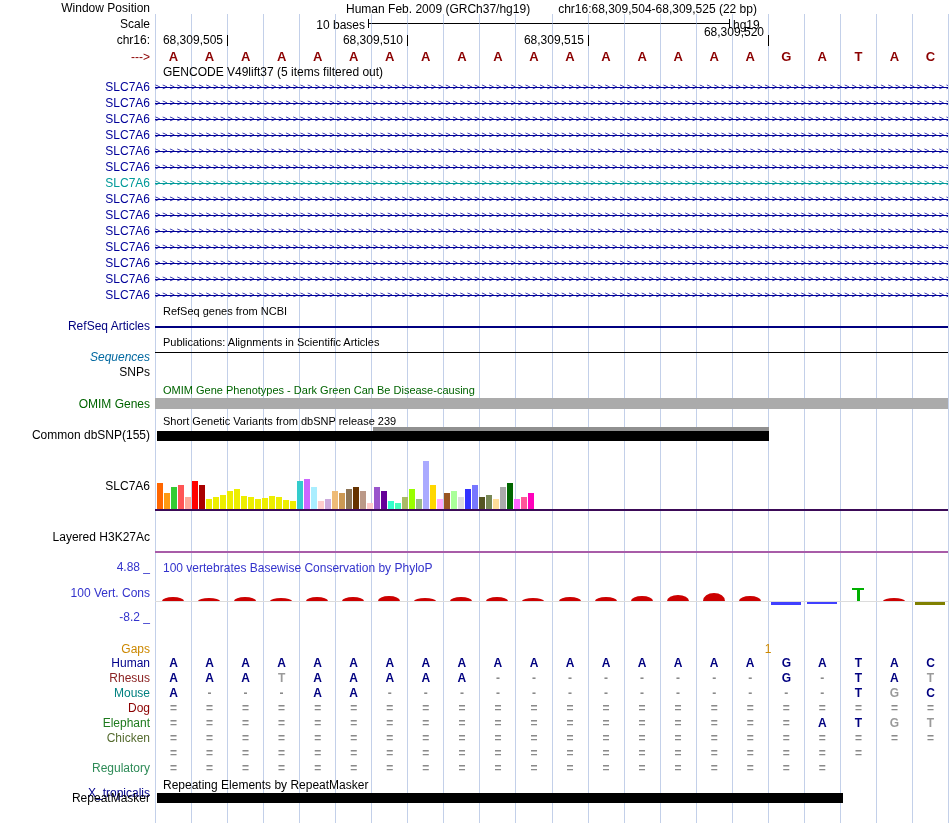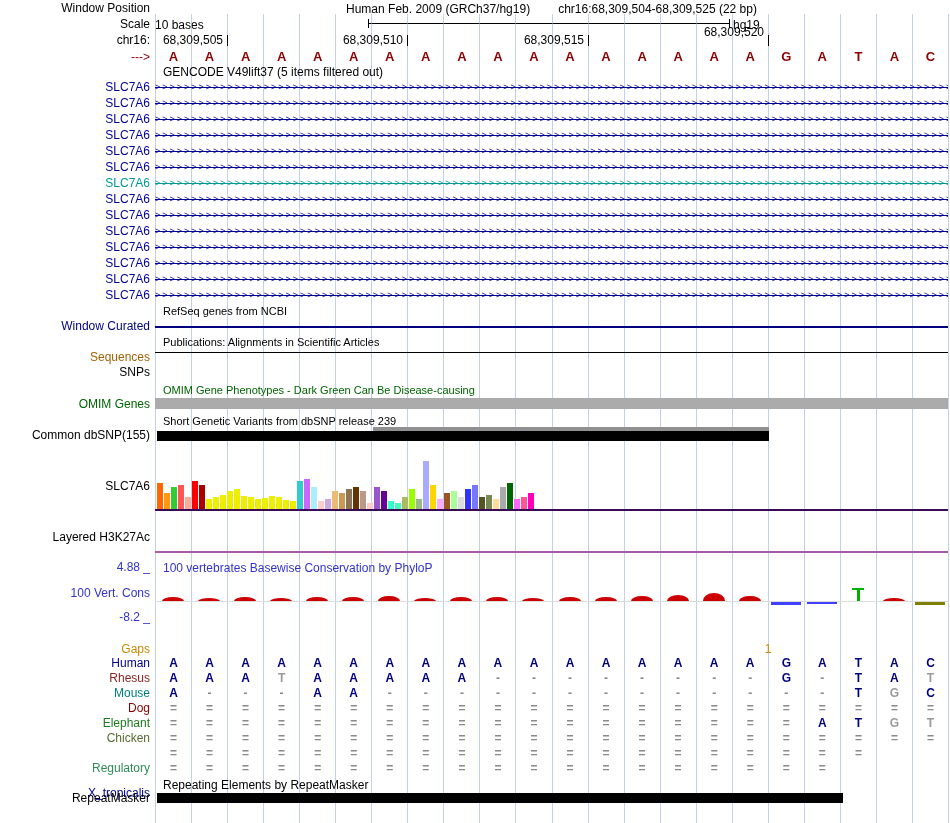--- a/index.html
+++ b/index.html
@@ -13,21 +13,21 @@
   .bar{position:absolute;}
   .tick{position:absolute;width:1px;background:#000;}
   .rulernum{position:absolute;width:100px;text-align:right;font-size:12px;line-height:13px;white-space:nowrap;}
   .baseletter{position:absolute;text-align:center;font-size:13px;font-weight:bold;line-height:14px;}
   .generow{position:absolute;left:0;width:793px;height:13px;overflow:hidden;line-height:13px;
            font-size:9px;letter-spacing:2px;white-space:nowrap;
            background-size:100% 1px;background-position:0 6px;background-repeat:no-repeat;}
   .acell{position:absolute;text-align:center;font-size:12px;font-weight:bold;line-height:13px;}
   #title-row{position:absolute;top:2px;left:0;width:793px;text-align:center;font-size:12px;white-space:nowrap;}
   .titlegap{display:inline-block;width:28px;}
-  #scale-text{position:absolute;left:0;top:18px;width:210px;text-align:left;font-size:12px;}
+  #scale-text{position:absolute;left:0;top:18px;width:210px;text-align:right;font-size:12px;}
   #scale-bracket{position:absolute;left:213px;top:19px;width:360px;height:9px;
                  border-left:1px solid #000;border-right:1px solid #000;
                  background:linear-gradient(#000,#000) center/100% 1px no-repeat;}
   #assembly-text{position:absolute;left:578px;top:18px;font-size:12px;}
 </style>
 </head>
 <body>
 
 <div id="screen">
   <div id="labels">
@@ -42,22 +42,22 @@
       <div class="lbl" style="top: 145px; color: rgb(0, 0, 153);">SLC7A6</div>
       <div class="lbl" style="top: 161px; color: rgb(0, 0, 153);">SLC7A6</div>
       <div class="lbl" style="top: 177px; color: rgb(0, 153, 153);">SLC7A6</div>
       <div class="lbl" style="top: 193px; color: rgb(0, 0, 153);">SLC7A6</div>
       <div class="lbl" style="top: 209px; color: rgb(0, 0, 153);">SLC7A6</div>
       <div class="lbl" style="top: 225px; color: rgb(0, 0, 153);">SLC7A6</div>
       <div class="lbl" style="top: 241px; color: rgb(0, 0, 153);">SLC7A6</div>
       <div class="lbl" style="top: 257px; color: rgb(0, 0, 153);">SLC7A6</div>
       <div class="lbl" style="top: 273px; color: rgb(0, 0, 153);">SLC7A6</div>
       <div class="lbl" style="top: 289px; color: rgb(0, 0, 153);">SLC7A6</div>
-      <div class="lbl" style="top: 320px; color: rgb(0, 0, 128);">Window Curated</div>
-      <div class="lbl" style="top: 351px; color: #a16207;">Sequences</div>
+      <div class="lbl" style="top: 320px; color: rgb(0, 0, 128);">RefSeq Articles</div>
+      <div class="lbl" style="top: 351px; color: #0369a1; font-style: italic;">Sequences</div>
       <div class="lbl" style="top: 366px; color: rgb(0, 0, 0);">SNPs</div>
       <div class="lbl" style="top: 398px; color: rgb(0, 100, 0);">OMIM Genes</div>
       <div class="lbl" style="top: 429px; color: rgb(0, 0, 0);">Common dbSNP(155)</div>
       <div class="lbl" style="top: 480px; color: rgb(0, 0, 0);">SLC7A6</div>
       <div class="lbl" style="top: 531px; color: rgb(0, 0, 0);">Layered H3K27Ac</div>
       <div class="lbl" style="top: 561px; color: rgb(51, 51, 204);">4.88 _</div>
       <div class="lbl" style="top: 587px; color: rgb(51, 51, 204);">100 Vert. Cons</div>
       <div class="lbl" style="top: 611px; color: rgb(51, 51, 204);">-8.2 _</div>
       <div class="lbl" style="top: 643px; color: rgb(204, 136, 0);">Gaps</div>
       <div class="lbl" style="top: 657px; color: rgb(0, 0, 139);">Human</div>

